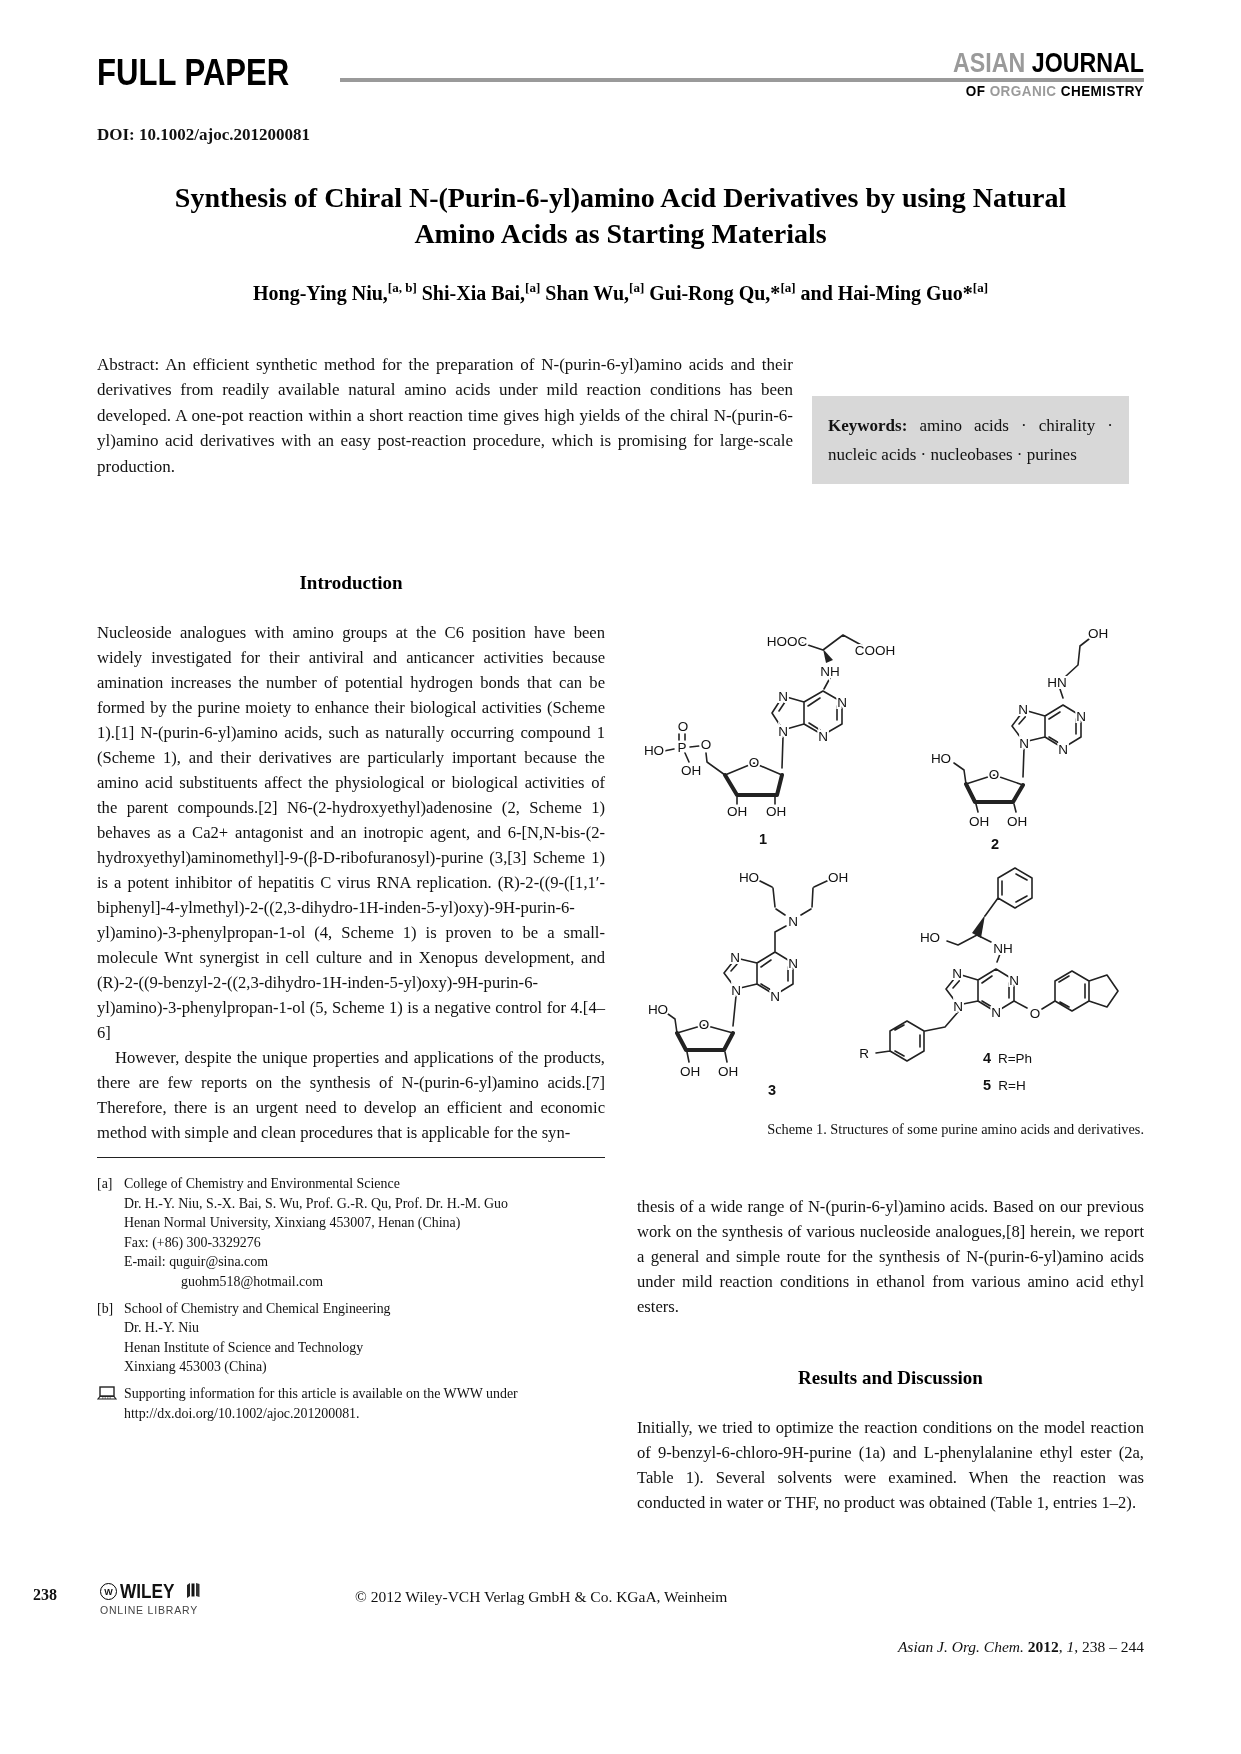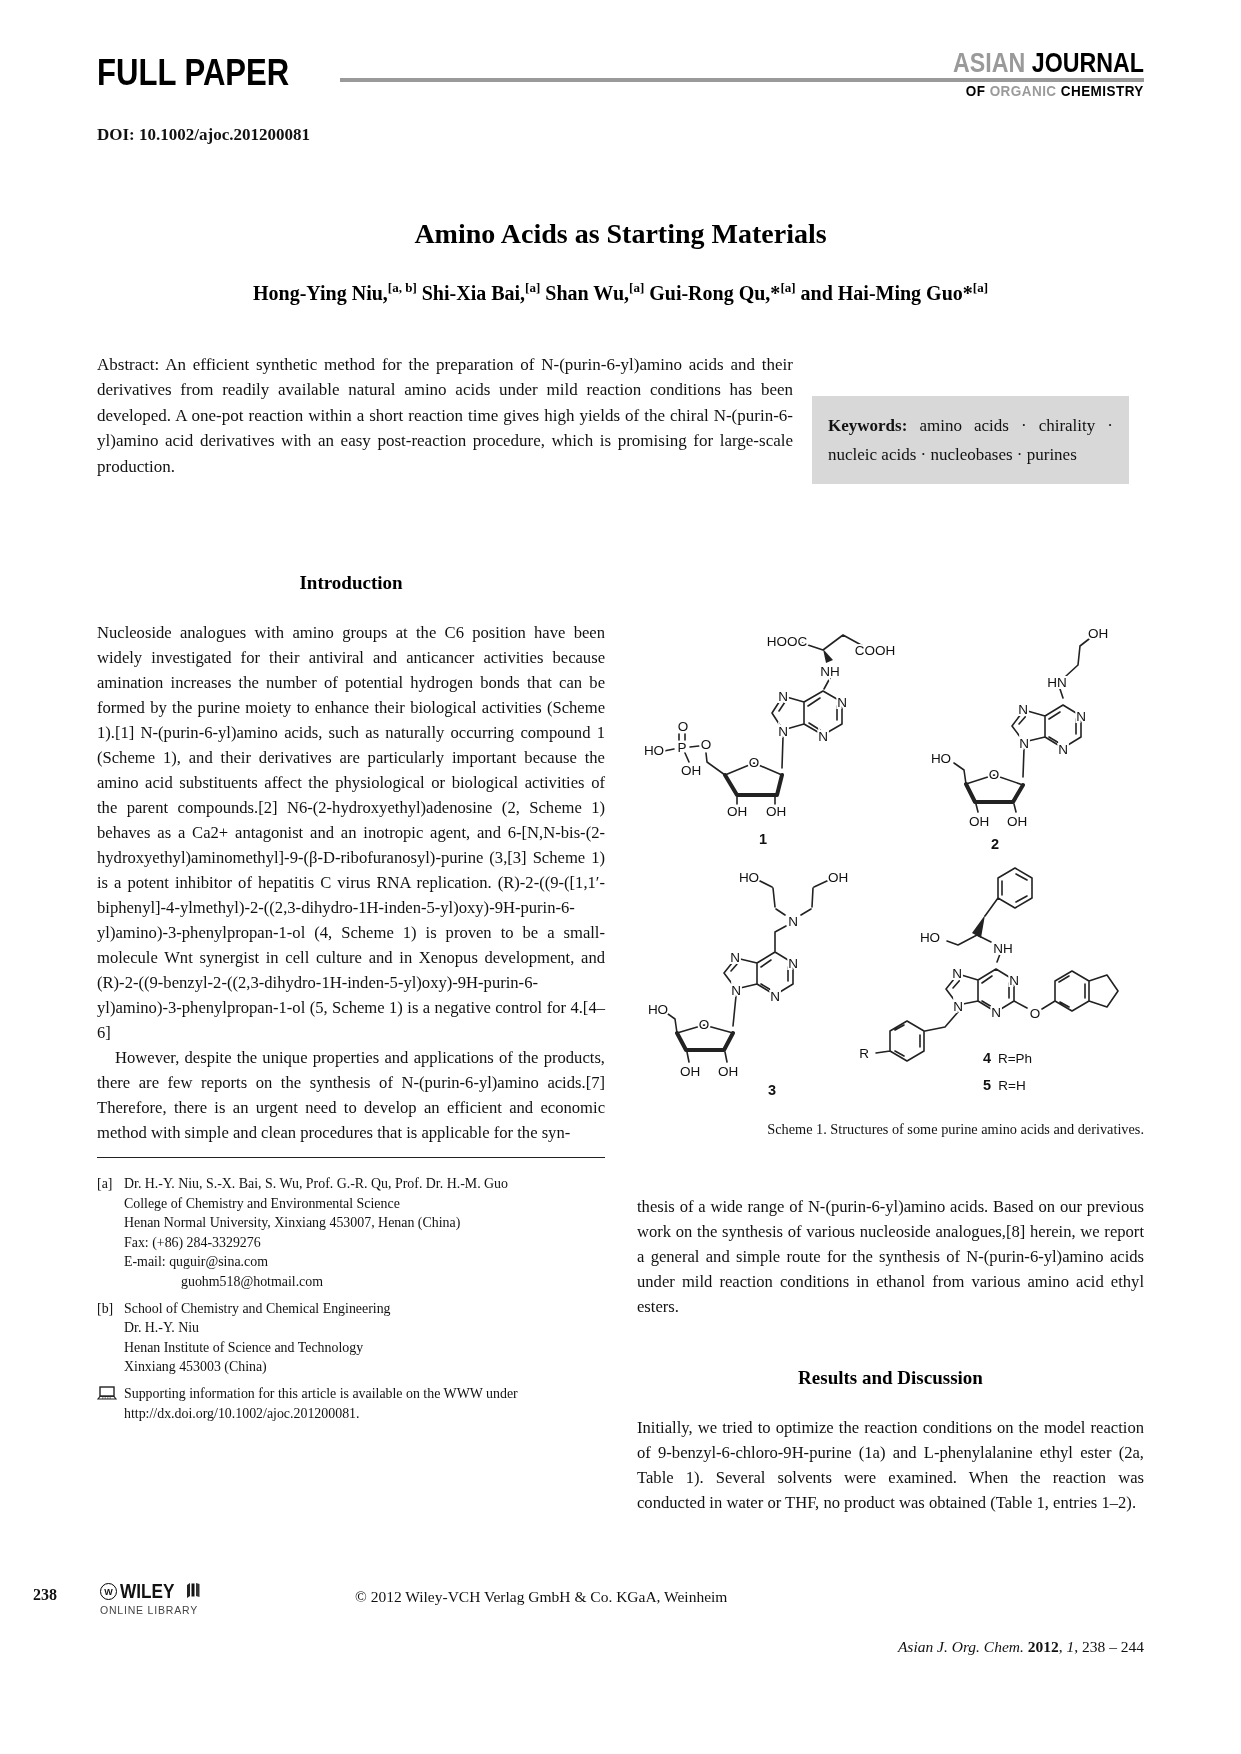--- a/index.html
+++ b/index.html
@@ -70,21 +70,21 @@
 </head>
 <body>
 
 <div class="abs fullpaper">FULL PAPER</div>
 <div class="abs headrule"></div>
 <div class="abs jtop"><span class="gray">ASIAN </span><span class="blk">JOURNAL</span></div>
 <div class="abs jbot"><span class="blk">OF </span><span class="gray">ORGANIC </span><span class="blk">CHEMISTRY</span></div>
 <div class="abs doi">DOI: 10.1002/ajoc.201200081</div>
 
 <div class="abs title">
-  <br>
+  <span>Synthesis of Chiral N-(Purin-6-yl)amino Acid Derivatives by using Natural</span><br>
   <span>Amino Acids as Starting Materials</span>
 </div>
 <div class="abs authors">
   <span>Hong-Ying Niu,</span><sup>[a, b]</sup><span> Shi-Xia Bai,</span><sup>[a]</sup><span> Shan Wu,</span><sup>[a]</sup><span> Gui-Rong Qu,*</span><sup>[a]</sup><span> and Hai-Ming Guo*</span><sup>[a]</sup>
 </div>
 
 <div class="abs abstract">
   <b>Abstract:</b><span> An efficient synthetic method for the preparation of N-(purin-6-yl)amino acids and their derivatives from readily available natural amino acids under mild reaction conditions has been developed. A one-pot reaction within a short reaction time gives high yields of the chiral N-(purin-6-yl)amino acid derivatives with an easy post-reaction procedure, which is promising for large-scale production.</span>
 </div>
 <div class="abs kwbox">
@@ -92,24 +92,24 @@
 </div>
 
 <div class="abs leftcol">
   <div class="shead lc-head">Introduction</div>
   <div class="para">Nucleoside analogues with amino groups at the C6 position have been widely investigated for their antiviral and anticancer activities because amination increases the number of potential hydrogen bonds that can be formed by the purine moiety to enhance their biological activities (Scheme 1).[1] N-(purin-6-yl)amino acids, such as naturally occurring compound 1 (Scheme 1), and their derivatives are particularly important because the amino acid substituents affect the physiological or biological activities of the parent compounds.[2] N6-(2-hydroxyethyl)adenosine (2, Scheme 1) behaves as a Ca2+ antagonist and an inotropic agent, and 6-[N,N-bis-(2-hydroxyethyl)aminomethyl]-9-(β-D-ribofuranosyl)-purine (3,[3] Scheme 1) is a potent inhibitor of hepatitis C virus RNA replication. (R)-2-((9-([1,1′-biphenyl]-4-ylmethyl)-2-((2,3-dihydro-1H-inden-5-yl)oxy)-9H-purin-6-yl)amino)-3-phenylpropan-1-ol (4, Scheme 1) is proven to be a small-molecule Wnt synergist in cell culture and in Xenopus development, and (R)-2-((9-benzyl-2-((2,3-dihydro-1H-inden-5-yl)oxy)-9H-purin-6-yl)amino)-3-phenylpropan-1-ol (5, Scheme 1) is a negative control for 4.[4–6]</div>
   <div class="para indent">However, despite the unique properties and applications of the products, there are few reports on the synthesis of N-(purin-6-yl)amino acids.[7] Therefore, there is an urgent need to develop an efficient and economic method with simple and clean procedures that is applicable for the syn-</div>
   <hr class="fnrule">
   <div class="fnblock">
     <div class="fnitem">
       <span class="fnmark">[a]</span>
+      <div>College of Chemistry and Environmental Science</div>
       <div>Dr. H.-Y. Niu, S.-X. Bai, S. Wu, Prof. G.-R. Qu, Prof. Dr. H.-M. Guo</div>
-      <div>College of Chemistry and Environmental Science</div>
       <div>Henan Normal University, Xinxiang 453007, Henan (China)</div>
-      <div>Fax: (+86) 284-3329276</div>
+      <div>Fax: (+86) 300-3329276</div>
       <div>E-mail: quguir@sina.com</div>
       <div class="ind2">guohm518@hotmail.com</div>
     </div>
     <div class="fnitem">
       <span class="fnmark">[b]</span>
       <div>School of Chemistry and Chemical Engineering</div>
       <div>Dr. H.-Y. Niu</div>
       <div>Henan Institute of Science and Technology</div>
       <div>Xinxiang 453003 (China)</div>
     </div>

